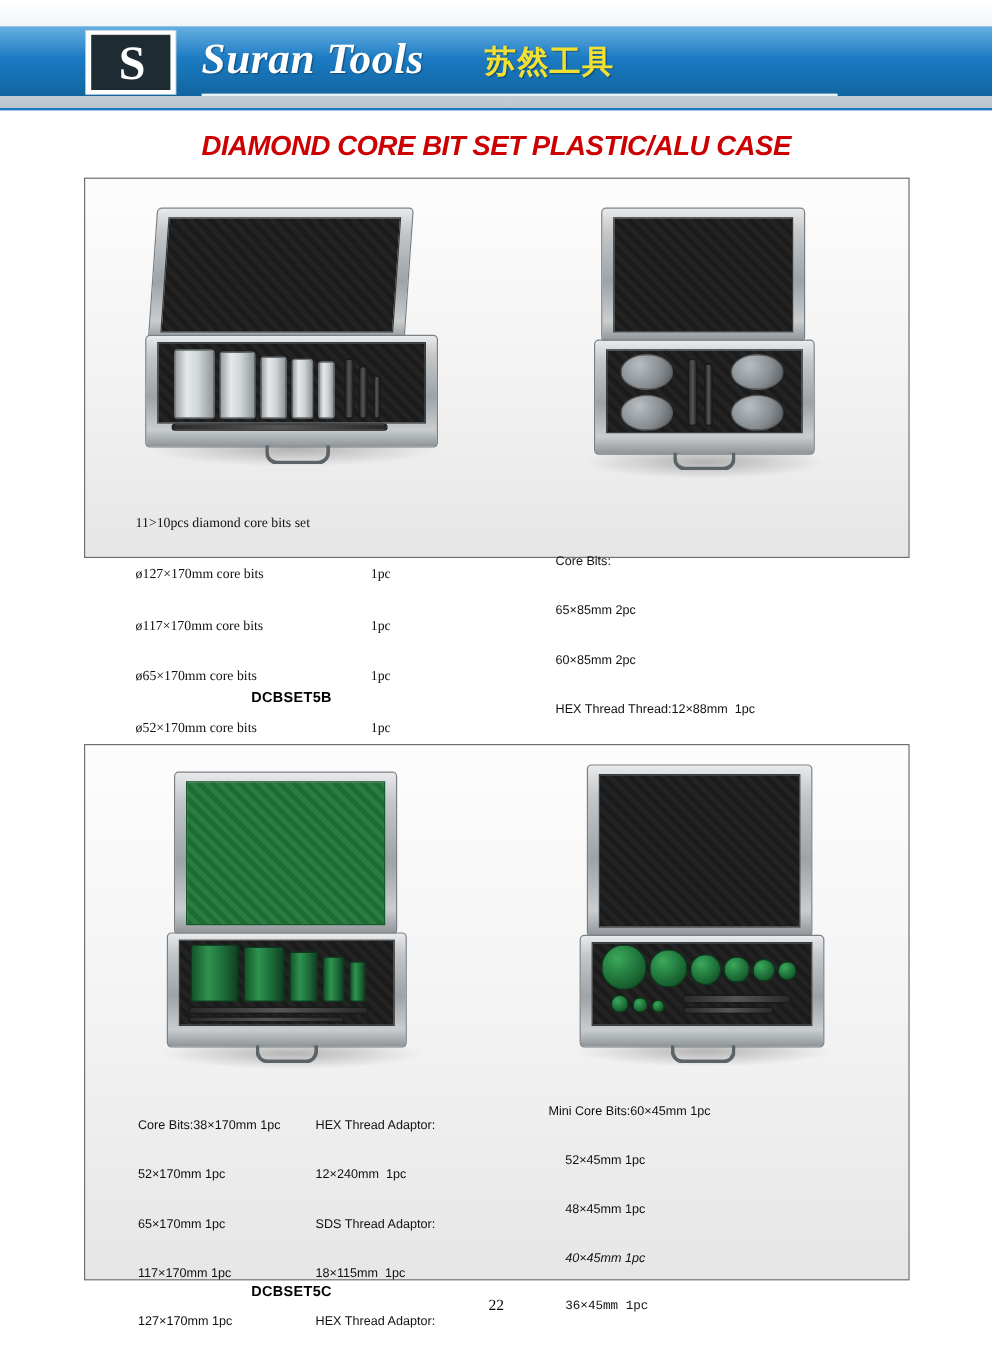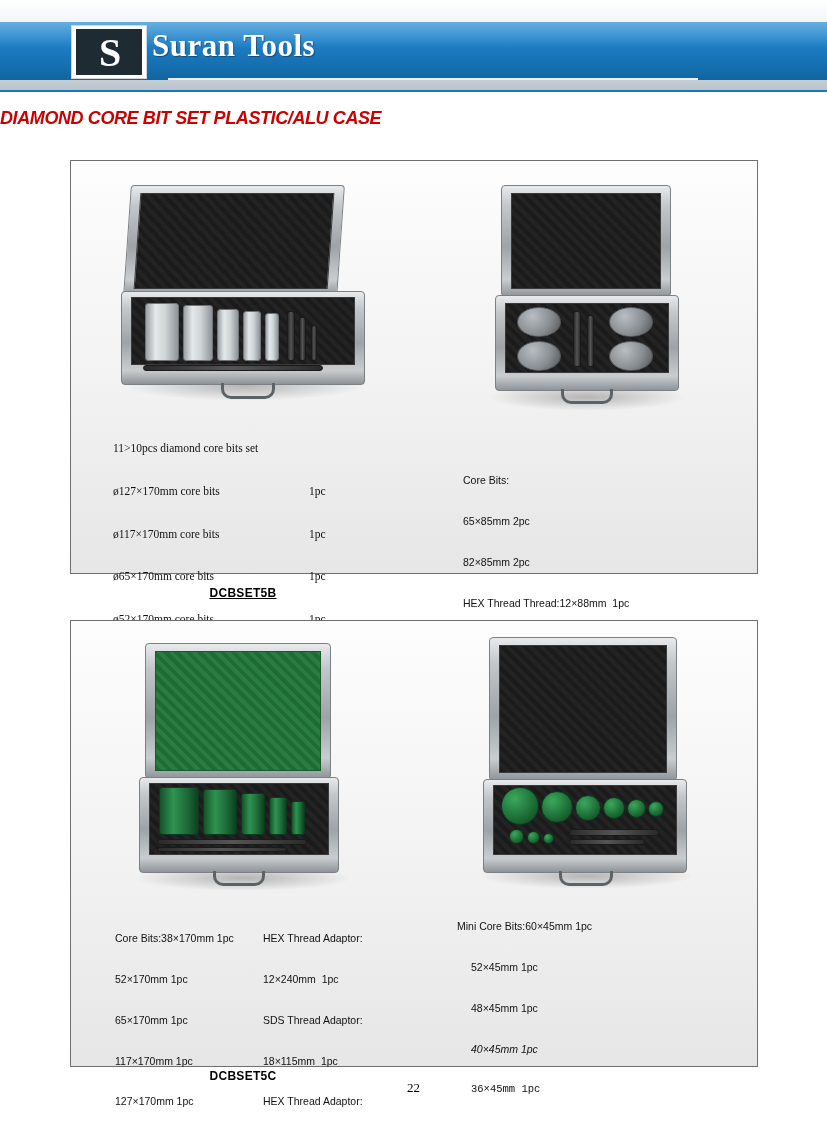--- a/index.html
+++ b/index.html
@@ -47,25 +47,26 @@
     font-weight: bold;
     font-size: 40px;
     color: #ffffff;
     background: #1f2b33;
     width: 66px; height: 46px;
     display:flex; align-items:center; justify-content:center;
     letter-spacing: -2px;
   }
   .brand {
     position: absolute;
-    left: 152px; top: 28px;
+    left: 168px; top: 28px;
     color: #ffffff;
     font-family: "Liberation Serif", serif;
     font-weight: bold;
-    font-size: 31px;
+    font-style: italic;
+    font-size: 36px;
     letter-spacing: 0.5px;
     text-shadow: 1px 1px 1px rgba(0,0,0,0.35);
   }
   .brand-cn {
     position: absolute;
     left: 404px; top: 34px;
     color: #f3e031;
     font-family: "DejaVu Sans", sans-serif;
     font-weight: bold;
     font-size: 26px;
@@ -78,37 +79,38 @@
     width: 530px; height: 2px;
     background: #ffffff;
     opacity:.9;
   }
 
   
   .page-title {
     position: absolute;
     left: 0; top: 108px;
     width: 827px;
+    text-align: center;
     font-family: "Liberation Sans", sans-serif;
     font-weight: bold;
     font-style: italic;
-    font-size: 18px;
+    font-size: 23px;
     letter-spacing: -0.4px;
     color: #cc0000;
   }
 
   
   .panel {
     position: absolute;
     left: 70px;
     width: 688px;
     border: 1px solid #6f6f6f;
     background: linear-gradient(to bottom, #fdfdfd 0%, #f2f2f2 55%, #e6e6e6 100%);
   }
-  #panel-top { top: 160px; height: 414px; }
+  #panel-top { top: 148px; height: 317px; }
   #panel-bottom { top: 620px; height: 447px; }
 
   .cell {
     position: absolute;
     top: 0;
     height: 100%;
   }
   .cell-left  { left: 0;   width: 344px; }
   .cell-right { left: 344px; width: 344px; }
 
@@ -216,20 +218,21 @@
 </style>
 </head>
 <body>
 
 <div class="header">
   <div class="header-bar"></div>
   <div class="logo-badge">
     <div class="s-mark">S</div>
   </div>
   <div class="brand">Suran Tools</div>
+  <div class="brand-cn">苏然工具</div>
   <div class="brand-rule"></div>
 </div>
 
 <div class="page-title">DIAMOND CORE BIT SET  PLASTIC/ALU CASE</div>
 
 <div class="panel" id="panel-top">
 
   <div class="cell cell-left">
 
     <div class="photo" style="top:24px;width:260px;height:220px;">
@@ -265,21 +268,21 @@
       <div class="spec-row"><span>ø52×170mm core bits</span><span class="qty">1pc</span></div>
       <div class="spec-row"><span>ø38×170mm core bits</span><span class="qty">1pc</span></div>
       <div class="spec-row"><span>10×200mm A Taper pilot drill</span><span class="qty">1pc</span></div>
       <div class="spec-row"><span>6×50mm Drift Key</span><span class="qty">1pc</span></div>
       <div class="spec-row"><span>10×240mm SDS Thread adaptor</span><span class="qty">1pc</span></div>
       <div class="spec-row"><span>12×240mm HEX Thread adaptor</span><span class="qty">1pc</span></div>
       <div class="spec-row"><span>10×115mm SDS Thread adaptor</span><span class="qty">1pc</span></div>
       <div class="spec-row"><span>10×240mm SDS Thread adaptor</span><span class="qty">1pc</span></div>
     </div>
 
-    <div class="model" style="top:425px;text-decoration:underline;">DCBSET5B</div>
+    <div class="model" style="top:425px;">DCBSET5B</div>
   </div>
 
   <div class="cell cell-right">
 
     <div class="photo" style="top:24px;width:200px;height:226px;">
       <div class="case" style="position:absolute;left:0;top:0;width:200px;height:226px;">
         <div class="shadow-soft" style="left:0px;top:198px;width:200px;height:28px;"></div>
         <div class="lid metal" style="left:14px;top:0px;width:170px;height:112px;"></div>
         <div class="foam-black" style="position:absolute;left:24px;top:8px;width:150px;height:96px;"></div>
         <div class="base metal" style="left:8px;top:110px;width:184px;height:96px;"></div>
@@ -290,21 +293,21 @@
         <div class="ring-grey" style="left:122px;top:156px;width:44px;height:30px;"></div>
         <div class="bit bit-dark" style="left:86px;top:126px;width:8px;height:56px;"></div>
         <div class="bit bit-dark" style="left:100px;top:130px;width:7px;height:52px;"></div>
         <div class="handle" style="left:74px;top:204px;width:52px;height:15px;"></div>
       </div>
     </div>
 
     <div class="spec spec-sans" style="left:48px;top:286px;">
       <div>Core Bits:</div>
       <div>65×85mm 2pc</div>
-      <div>82×85mm 2pc</div>
+      <div>60×85mm 2pc</div>
       <div>HEX Thread Thread:12×88mm  1pc</div>
       <div>SDS Thread Adaptor:10×115mm  1pc</div>
     </div>
 
   </div>
 </div>
 
 <div class="panel" id="panel-bottom">
 
   <div class="cell cell-left">

